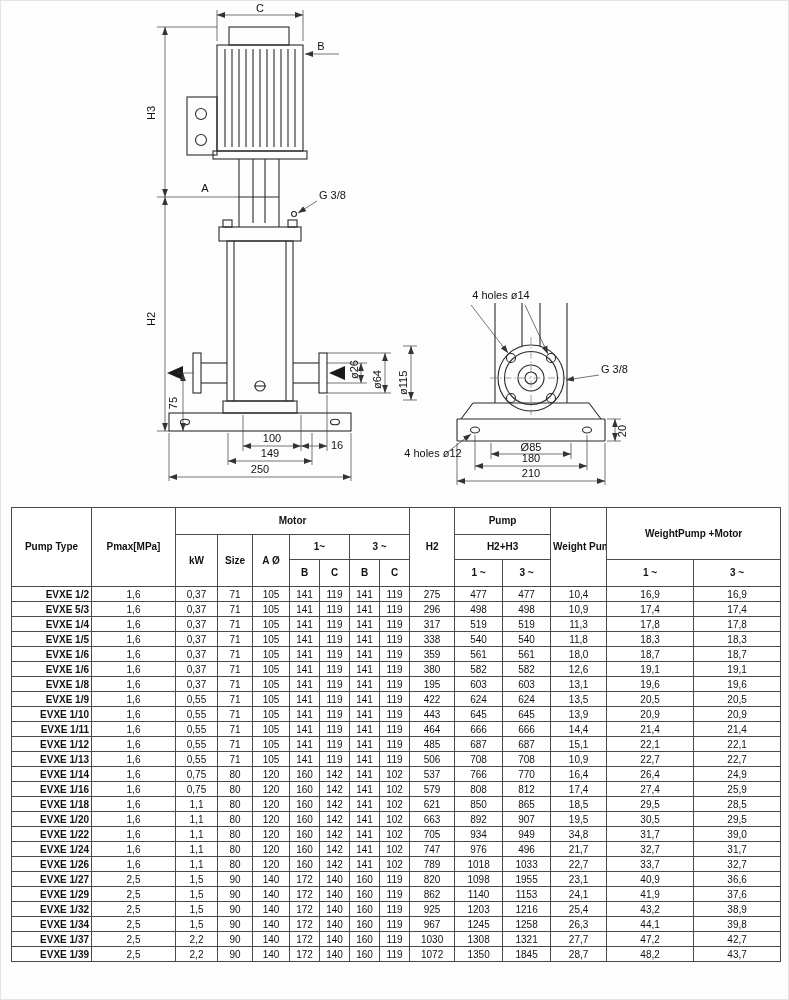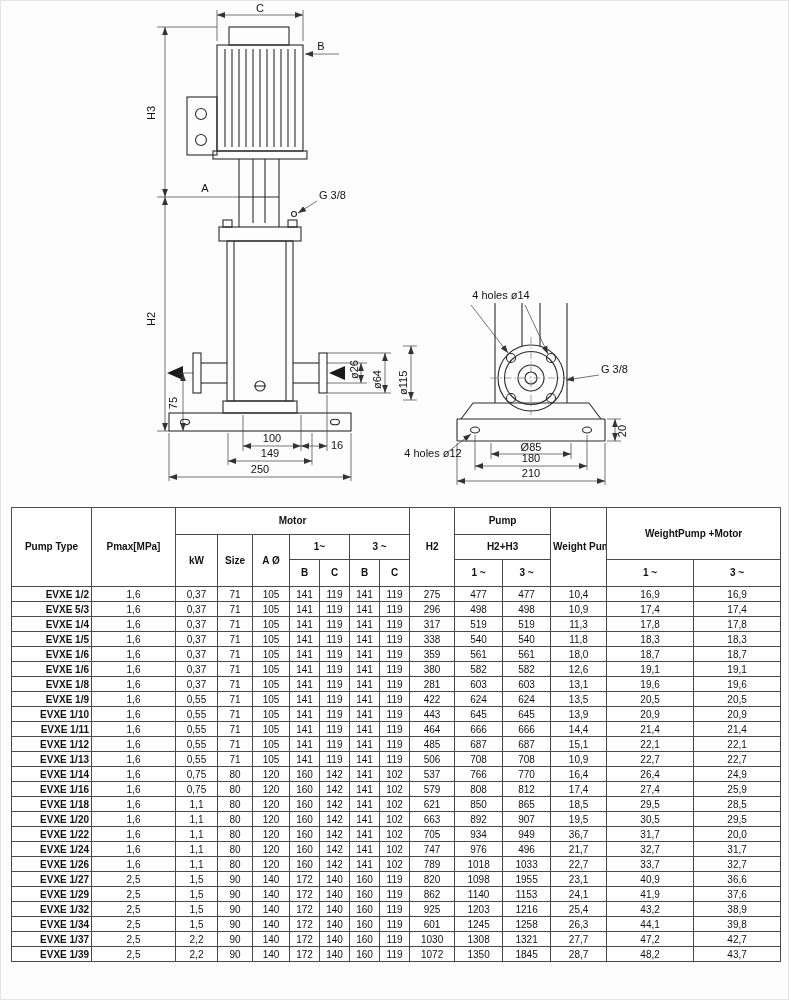--- a/index.html
+++ b/index.html
@@ -394,21 +394,21 @@
         <tr>
           <td>EVXE 1/8</td>
           <td>1,6</td>
           <td>0,37</td>
           <td>71</td>
           <td>105</td>
           <td>141</td>
           <td>119</td>
           <td>141</td>
           <td>119</td>
-          <td>281</td>
+          <td>195</td>
           <td>603</td>
           <td>603</td>
           <td>13,1</td>
           <td>19,6</td>
           <td>19,6</td>
         </tr>
         <tr>
           <td>EVXE 1/9</td>
           <td>1,6</td>
           <td>0,55</td>
@@ -567,23 +567,23 @@
           <td>1,1</td>
           <td>80</td>
           <td>120</td>
           <td>160</td>
           <td>142</td>
           <td>141</td>
           <td>102</td>
           <td>705</td>
           <td>934</td>
           <td>949</td>
-          <td>36,7</td>
+          <td>34,8</td>
           <td>31,7</td>
-          <td>20,0</td>
+          <td>39,0</td>
         </tr>
         <tr>
           <td>EVXE 1/24</td>
           <td>1,6</td>
           <td>1,1</td>
           <td>80</td>
           <td>120</td>
           <td>160</td>
           <td>142</td>
           <td>141</td>
@@ -666,21 +666,21 @@
         <tr>
           <td>EVXE 1/34</td>
           <td>2,5</td>
           <td>1,5</td>
           <td>90</td>
           <td>140</td>
           <td>172</td>
           <td>140</td>
           <td>160</td>
           <td>119</td>
-          <td>601</td>
+          <td>967</td>
           <td>1245</td>
           <td>1258</td>
           <td>26,3</td>
           <td>44,1</td>
           <td>39,8</td>
         </tr>
         <tr>
           <td>EVXE 1/37</td>
           <td>2,5</td>
           <td>2,2</td>

